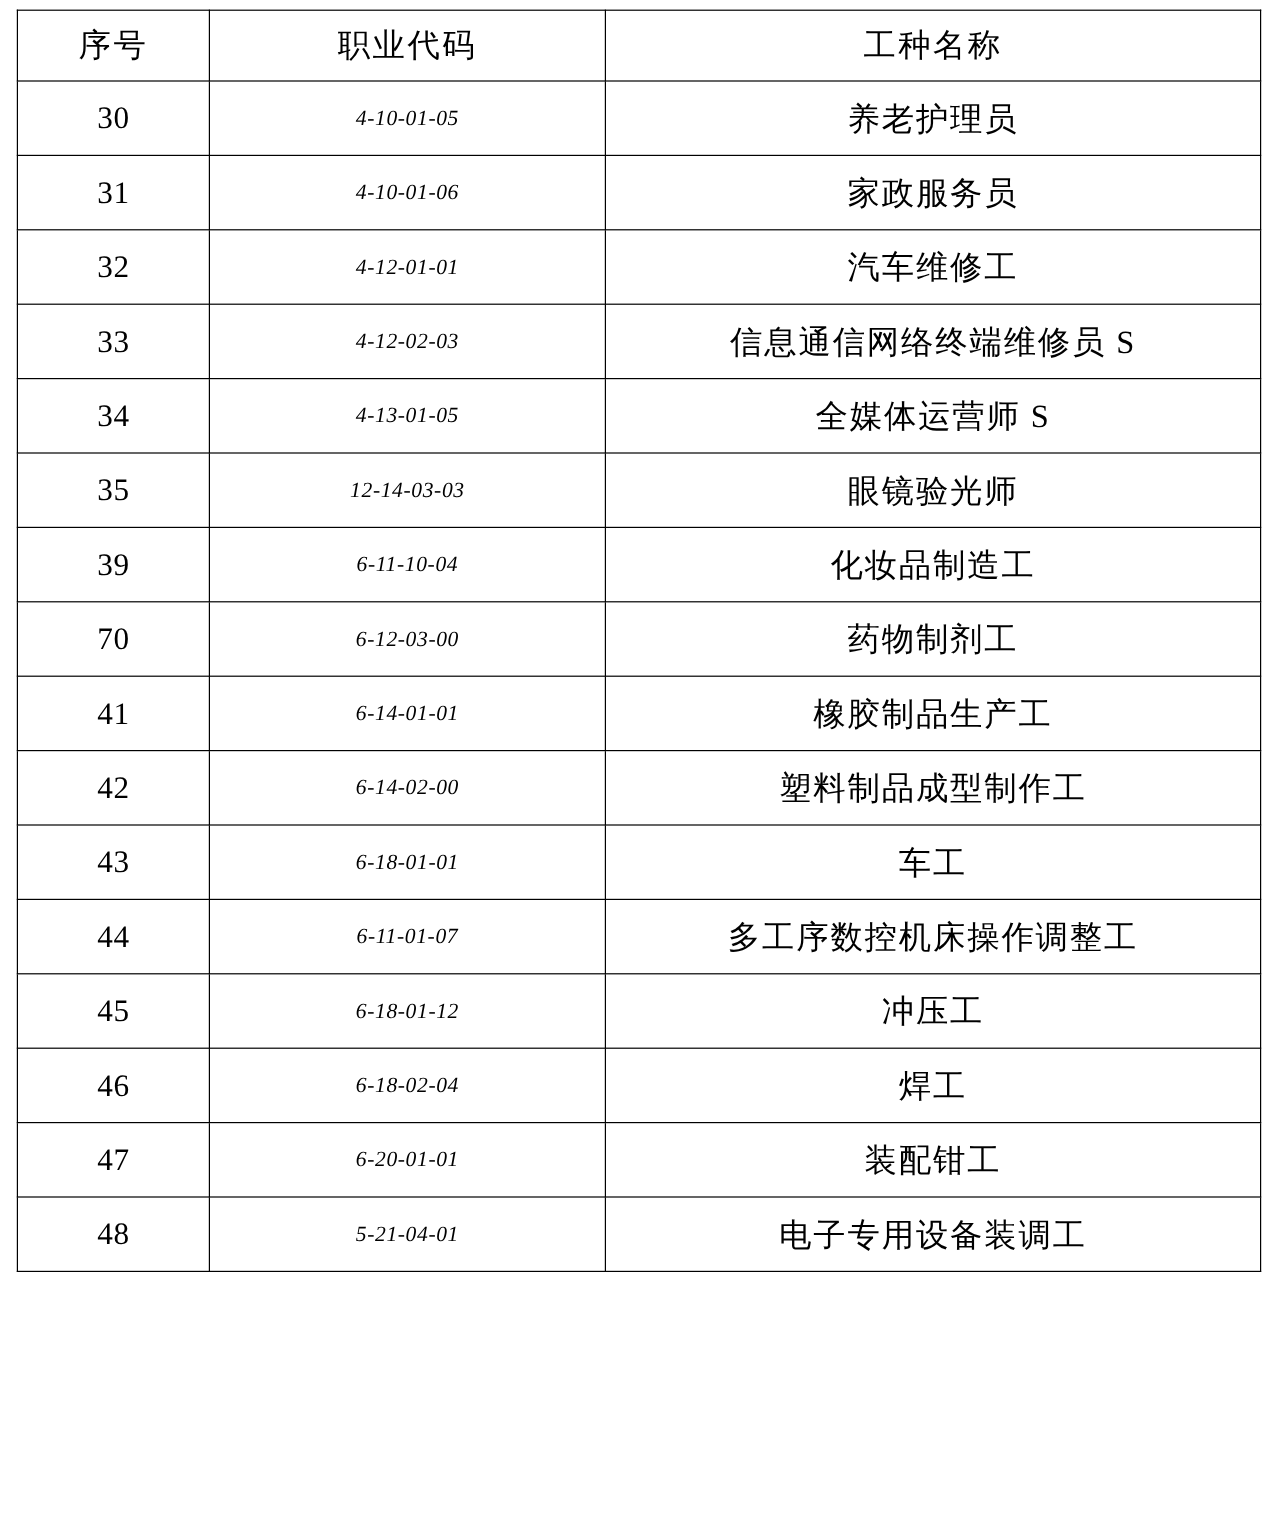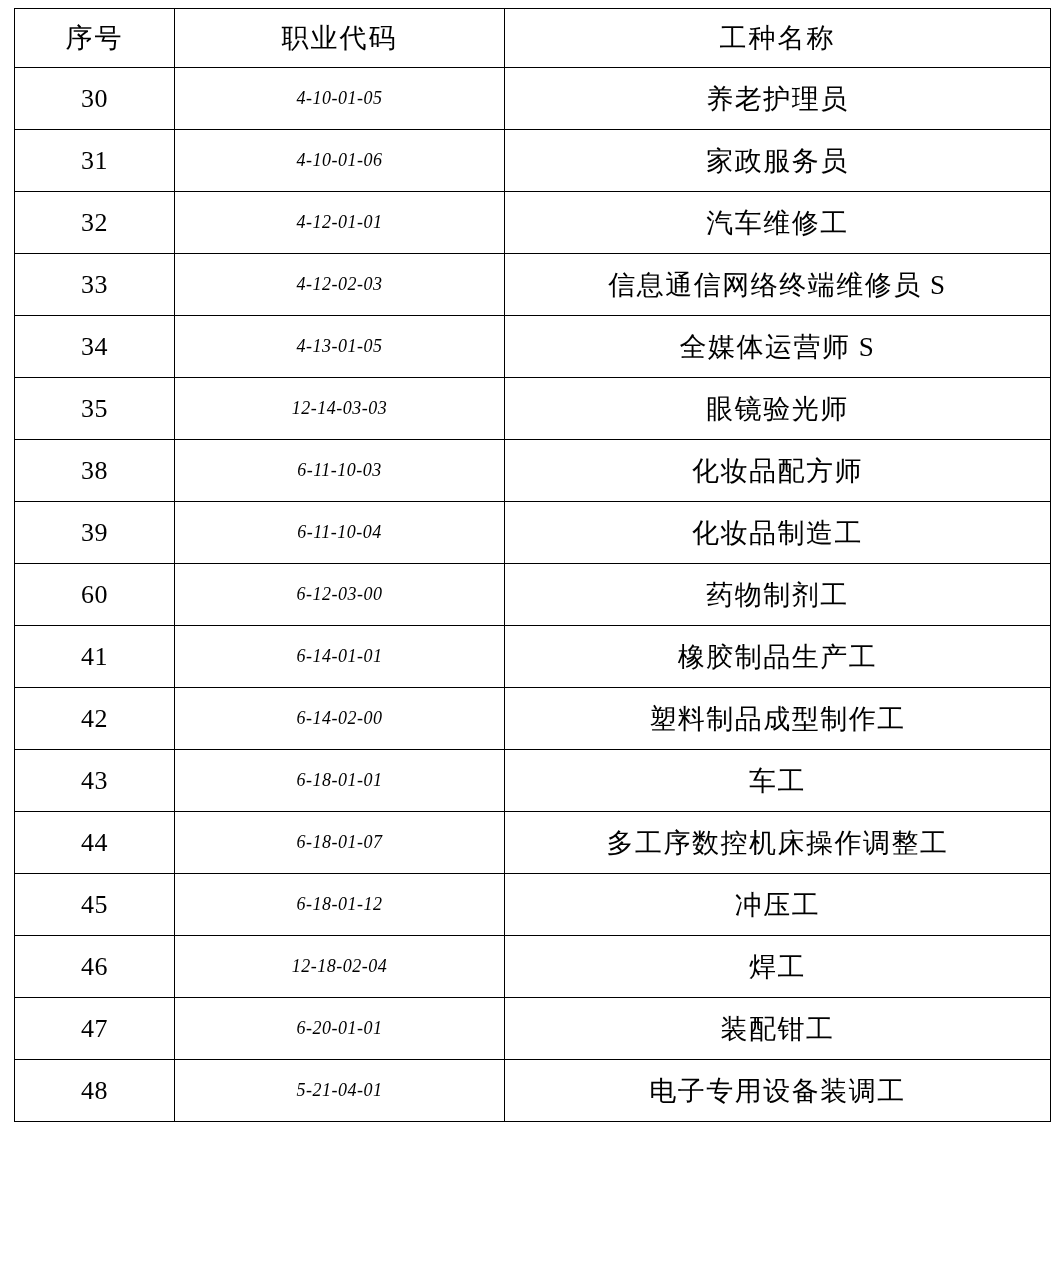--- a/index.html
+++ b/index.html
@@ -105,62 +105,57 @@
           <td class="idx">34</td>
           <td class="code">4-13-01-05</td>
           <td class="name">全媒体运营师 S</td>
         </tr>
         <tr>
           <td class="idx">35</td>
           <td class="code">12-14-03-03</td>
           <td class="name">眼镜验光师</td>
         </tr>
         <tr>
-          <td class="idx">38</td>
-          <td class="code">6-11-10-03</td>
-          <td class="name">化妆品配方师</td>
-        </tr>
-        <tr>
           <td class="idx">39</td>
           <td class="code">6-11-10-04</td>
           <td class="name">化妆品制造工</td>
         </tr>
         <tr>
-          <td class="idx">60</td>
+          <td class="idx">70</td>
           <td class="code">6-12-03-00</td>
           <td class="name">药物制剂工</td>
         </tr>
         <tr>
           <td class="idx">41</td>
           <td class="code">6-14-01-01</td>
           <td class="name">橡胶制品生产工</td>
         </tr>
         <tr>
           <td class="idx">42</td>
           <td class="code">6-14-02-00</td>
           <td class="name">塑料制品成型制作工</td>
         </tr>
         <tr>
           <td class="idx">43</td>
           <td class="code">6-18-01-01</td>
           <td class="name">车工</td>
         </tr>
         <tr>
           <td class="idx">44</td>
-          <td class="code">6-18-01-07</td>
+          <td class="code">6-11-01-07</td>
           <td class="name">多工序数控机床操作调整工</td>
         </tr>
         <tr>
           <td class="idx">45</td>
           <td class="code">6-18-01-12</td>
           <td class="name">冲压工</td>
         </tr>
         <tr>
           <td class="idx">46</td>
-          <td class="code">12-18-02-04</td>
+          <td class="code">6-18-02-04</td>
           <td class="name">焊工</td>
         </tr>
         <tr>
           <td class="idx">47</td>
           <td class="code">6-20-01-01</td>
           <td class="name">装配钳工</td>
         </tr>
         <tr>
           <td class="idx">48</td>
           <td class="code">5-21-04-01</td>

